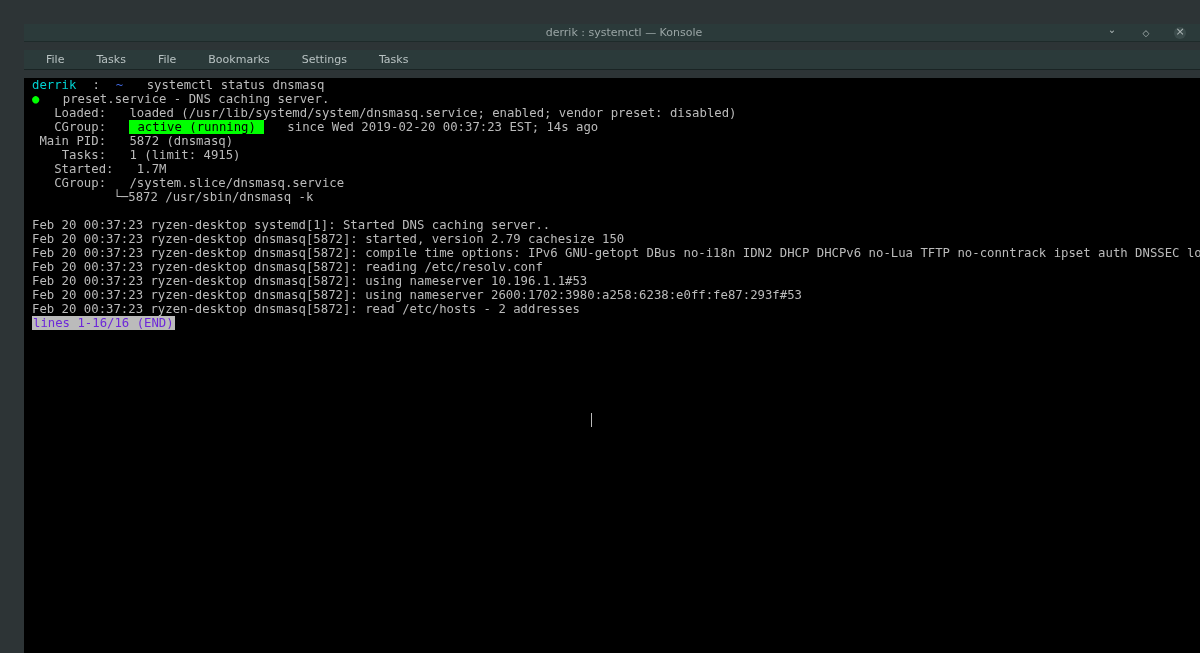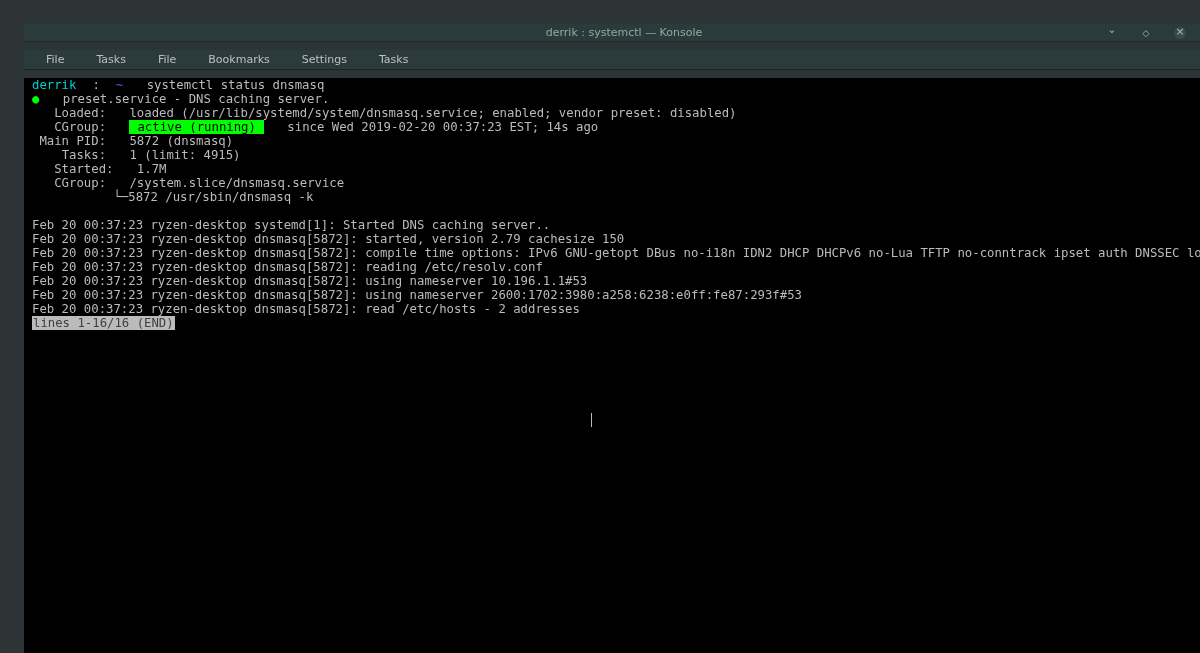--- a/index.html
+++ b/index.html
@@ -75,21 +75,21 @@
       white-space: pre;
       overflow: hidden;
       color: #bbbbbb;
       position: relative;
     }
     .prompt-user { color: #00d0d0; text-align: right; }
     .prompt-sep { color: #bbbbbb; }
     .prompt-path { color: #4169e1; }
     .active-running { background: #00ff00; color: #000000; padding: 0 8px; }
     .bullet-green { color: #00ff00; }
-    .pager-end { background: #bbbbbb; color: #404040; padding: 0 1px; }
+    .pager-end { background: #bbbbbb; color: #6d28d9; padding: 0 1px; }
     .cursor {
       position: absolute;
       width: 1px;
       height: 14px;
       background: #bbbbbb;
       left: 559px;
       top: 327px;
     }
   </style>
 </head>

